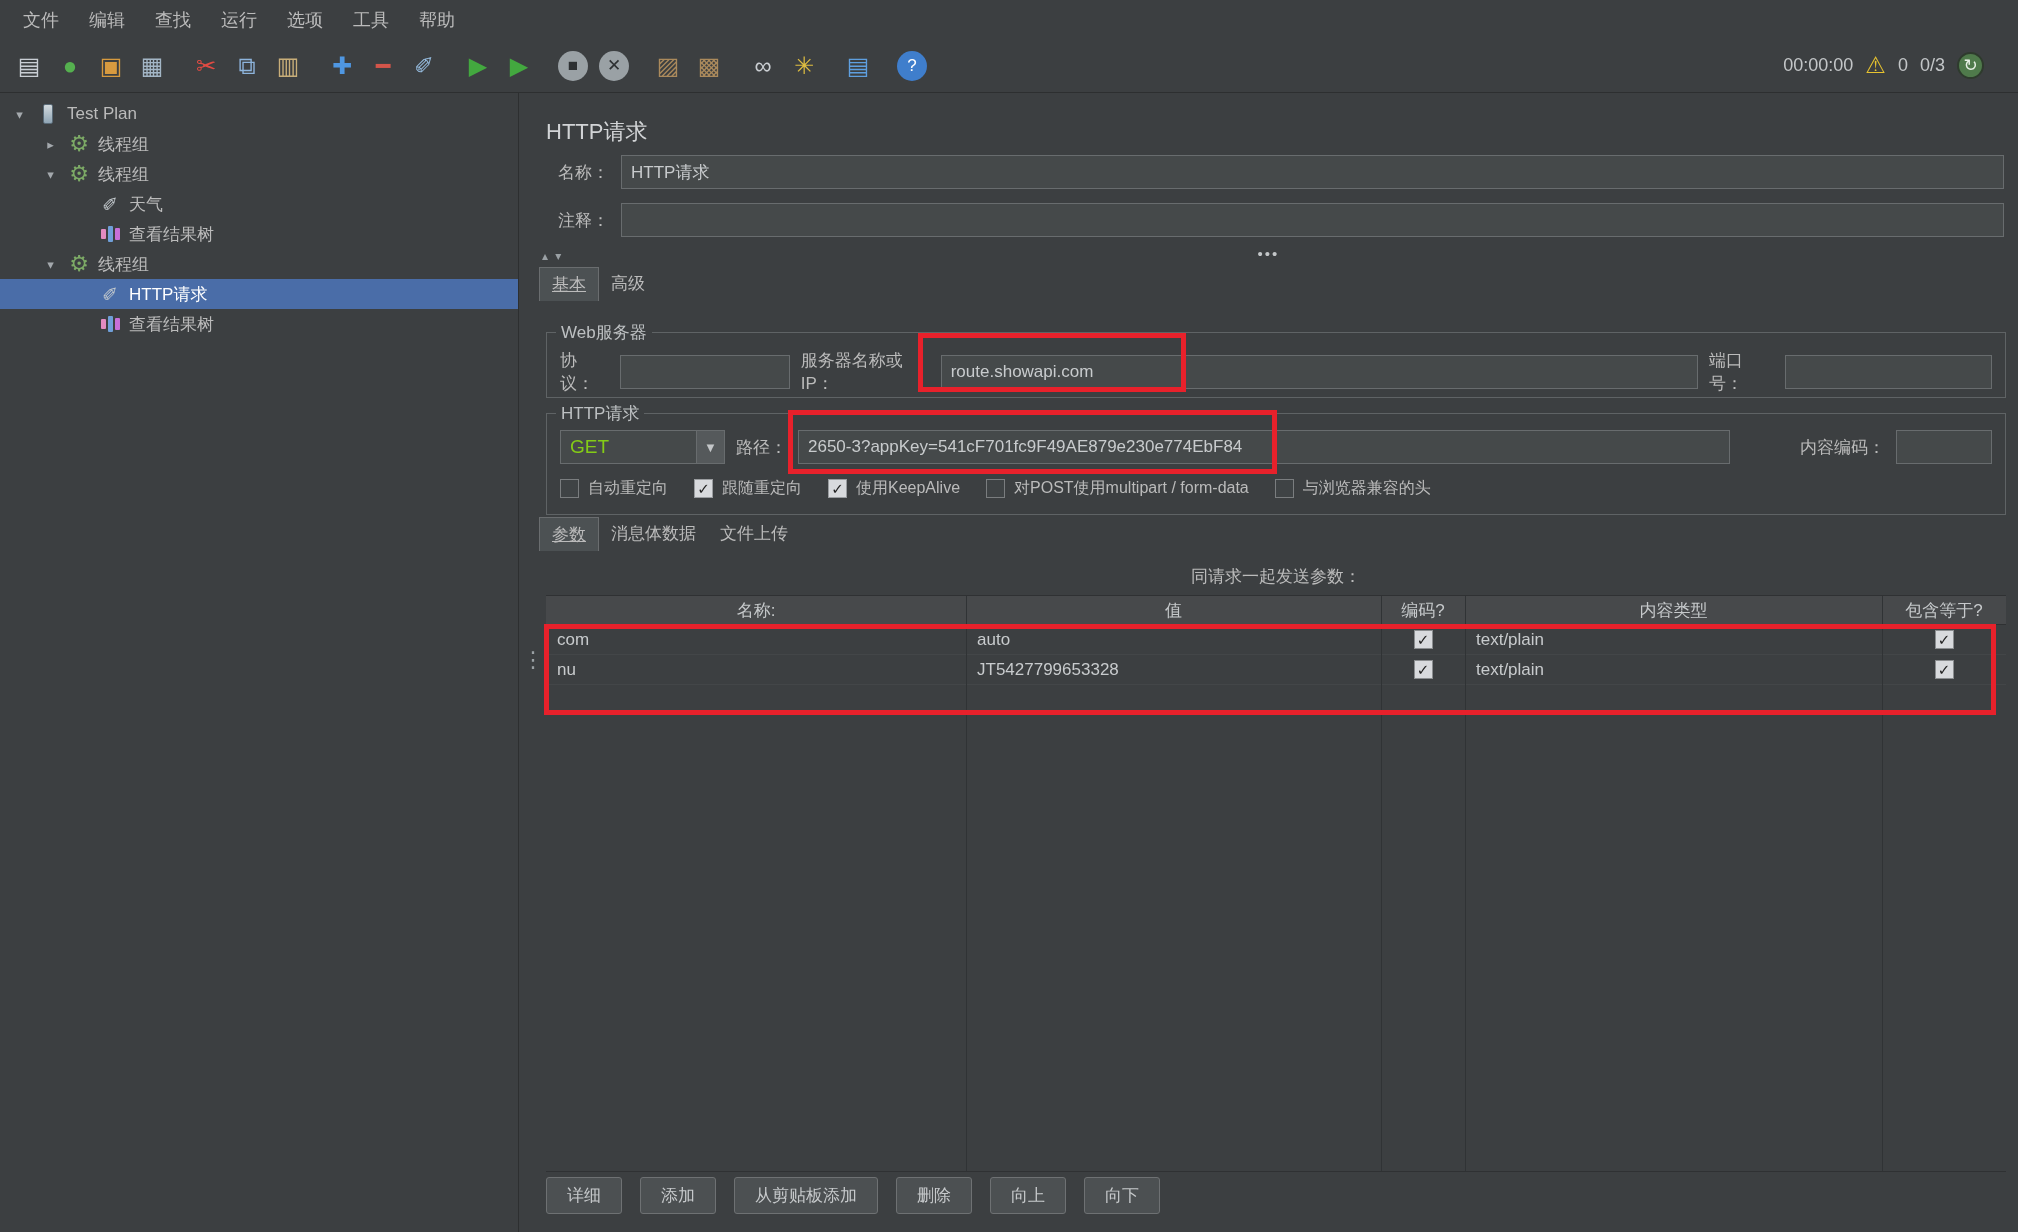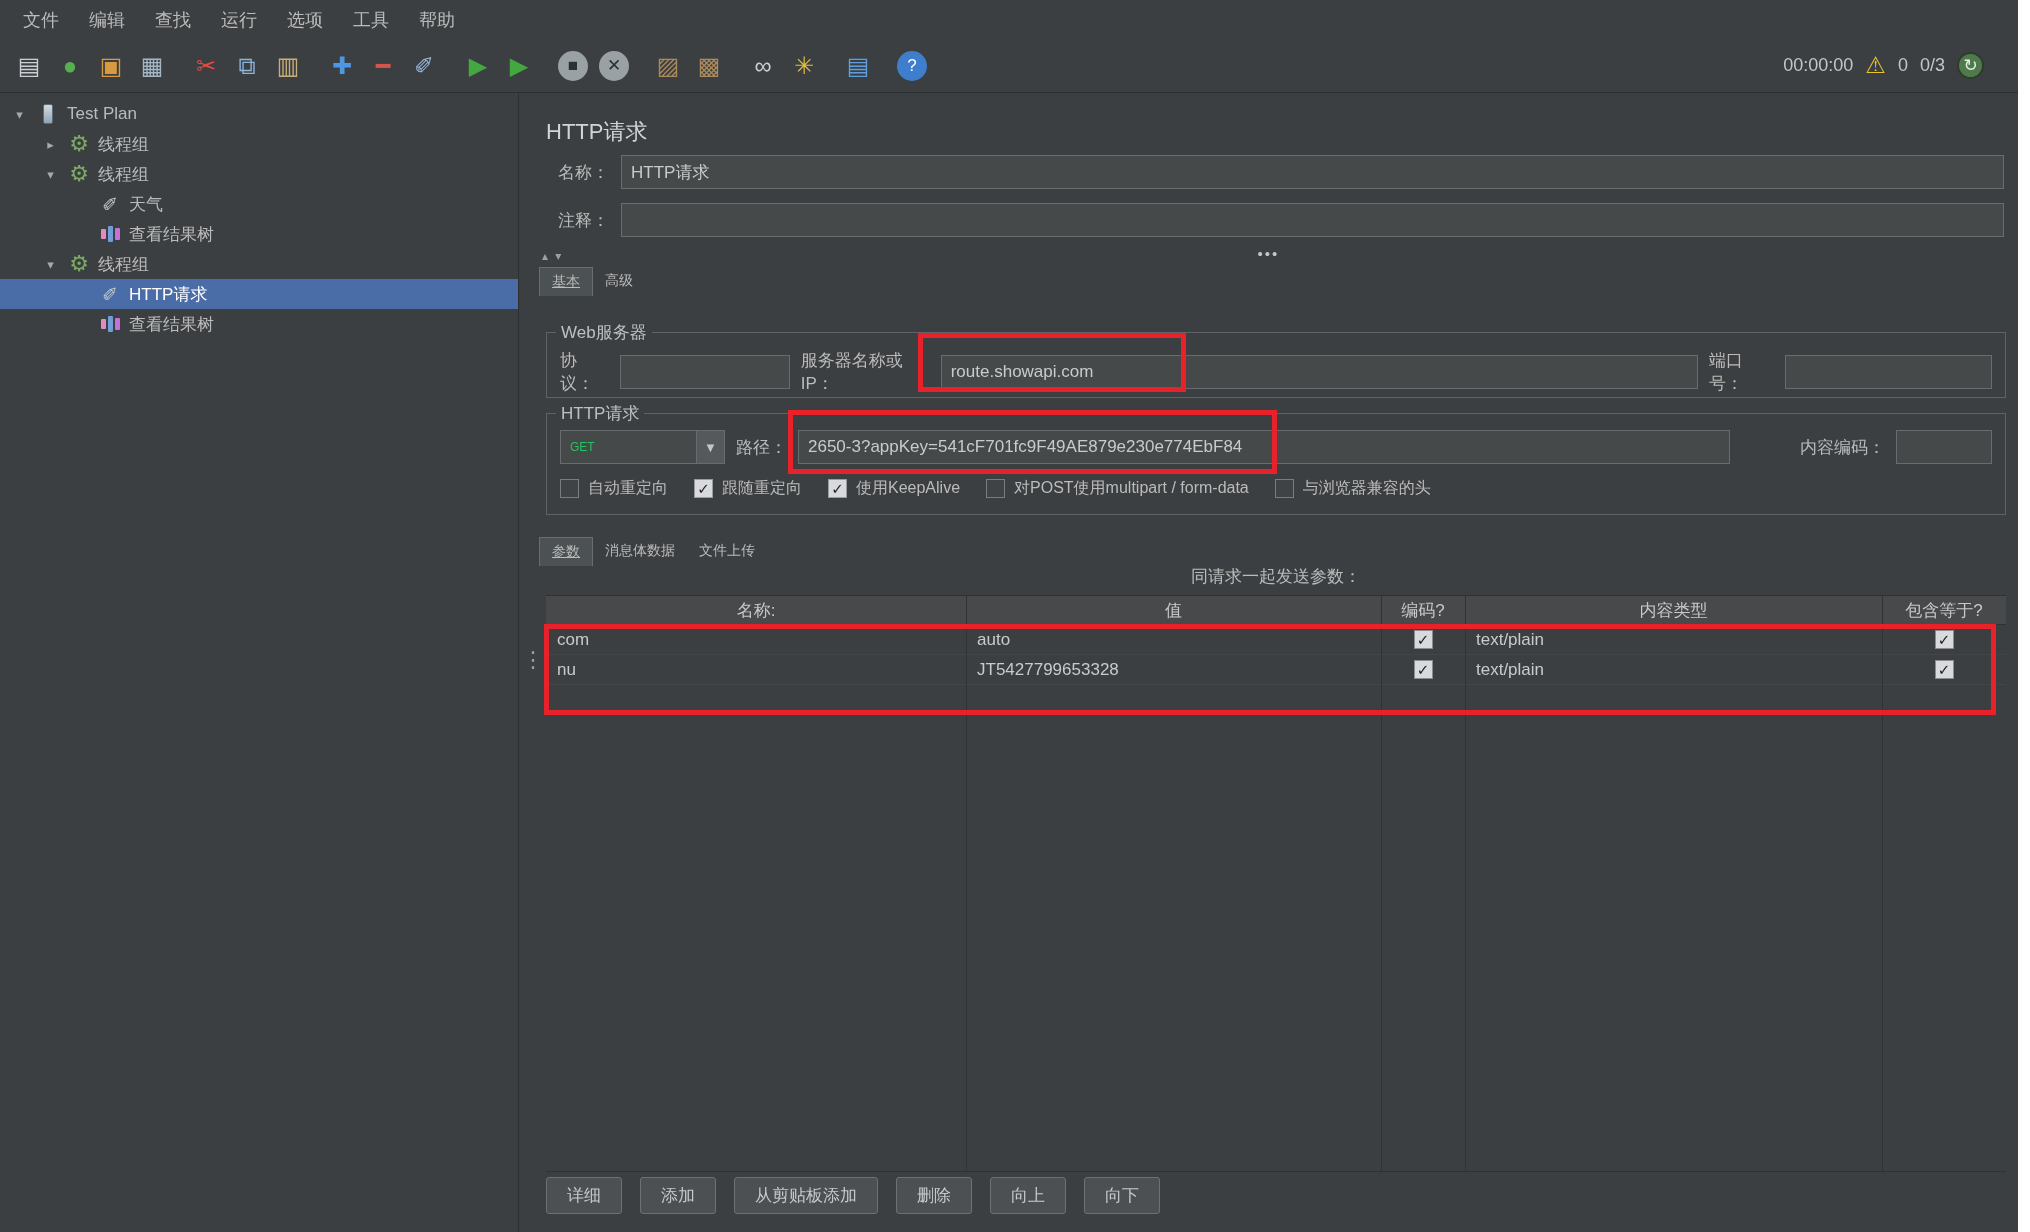--- a/index.html
+++ b/index.html
@@ -47,41 +47,41 @@
   .name-row{top:62px}
   .comment-row{top:110px}
   .field-row label{flex:0 0 auto}
   .text-field{background:#45494a;border:1px solid #686c6e;color:#c8cbcd;font-size:17px;padding:0 9px;height:34px;outline:none}
   .field-row .text-field{flex:1}
 
   .section-divider{position:absolute;top:156px;left:0;right:26px;height:18px;color:#9aa0a4}
   .divider-arrows{position:absolute;left:9px;top:0;font-size:12px;letter-spacing:2px}
   .divider-dots{position:absolute;left:0;right:0;text-align:center;top:-4px;font-size:15px;letter-spacing:2px;color:#c3c6c8}
 
-  .tab-bar{position:absolute;display:flex;font-size:14px}
+  .tab-bar{position:absolute;display:flex;font-size:17px}
   .main-tabs{top:174px;left:6px}
-  .param-tabs{top:444px;left:6px}
+  .param-tabs{top:424px;left:6px}
   .tab{padding:5px 12px;cursor:default}
   .tab.active{background:#4c5153;border:1px solid #6a6d6f;border-bottom:none;text-decoration:underline}
 
   fieldset.group{position:absolute;left:13px;width:1460px;border:1px solid #5f6365;background:transparent}
   fieldset.group legend{font-size:17px;margin-left:9px;padding:0 5px;color:#bdc0c2}
   .ws-group{top:228px;height:77px}
   .http-group{top:309px;height:113px}
   .ws-row,.http-row{display:flex;align-items:center;gap:11px;padding:5px 13px 0 13px;font-size:17px}
   .protocol-input{width:170px}
   .server-input{width:792px}
   .port-label{margin-left:auto}
   .port-input{width:207px}
   .path-input{width:932px}
   .encoding-label{margin-left:auto}
   .encoding-input{width:96px}
 
   .combo{width:165px;height:34px;background:#45494a;border:1px solid #686c6e;display:flex;align-items:center;cursor:default}
-  .combo-value{flex:1;padding:0 9px;font-size:12px;color:#22c55e}
+  .combo-value{flex:1;padding:0 9px;font-size:19px;color:#84cc16}
   .combo-btn{width:28px;height:100%;background:#55595b;border-left:1px solid #686c6e;display:flex;align-items:center;justify-content:center;color:#c3c6c8;font-size:13px}
 
   .checkbox-row{display:flex;align-items:flex-start;gap:26px;padding:14px 13px 0 13px;font-size:16px}
   .cb-item{display:inline-flex;align-items:center;cursor:default}
   .cb{width:19px;height:19px;border:1px solid #7a7d7f;background:#3f4345;display:inline-flex;align-items:center;justify-content:center;margin-right:9px;font-size:15px;font-weight:bold;color:#222}
   .cb.checked{background:#d8dadd;border-color:#9a9da0}
 
   .params-title{position:absolute;top:472px;left:13px;width:1460px;text-align:center;font-size:17px}
 
   .table-area{position:absolute;top:502px;left:13px;width:1460px;height:577px;border-top:1px solid #2f3133;border-bottom:1px solid #2f3133}

